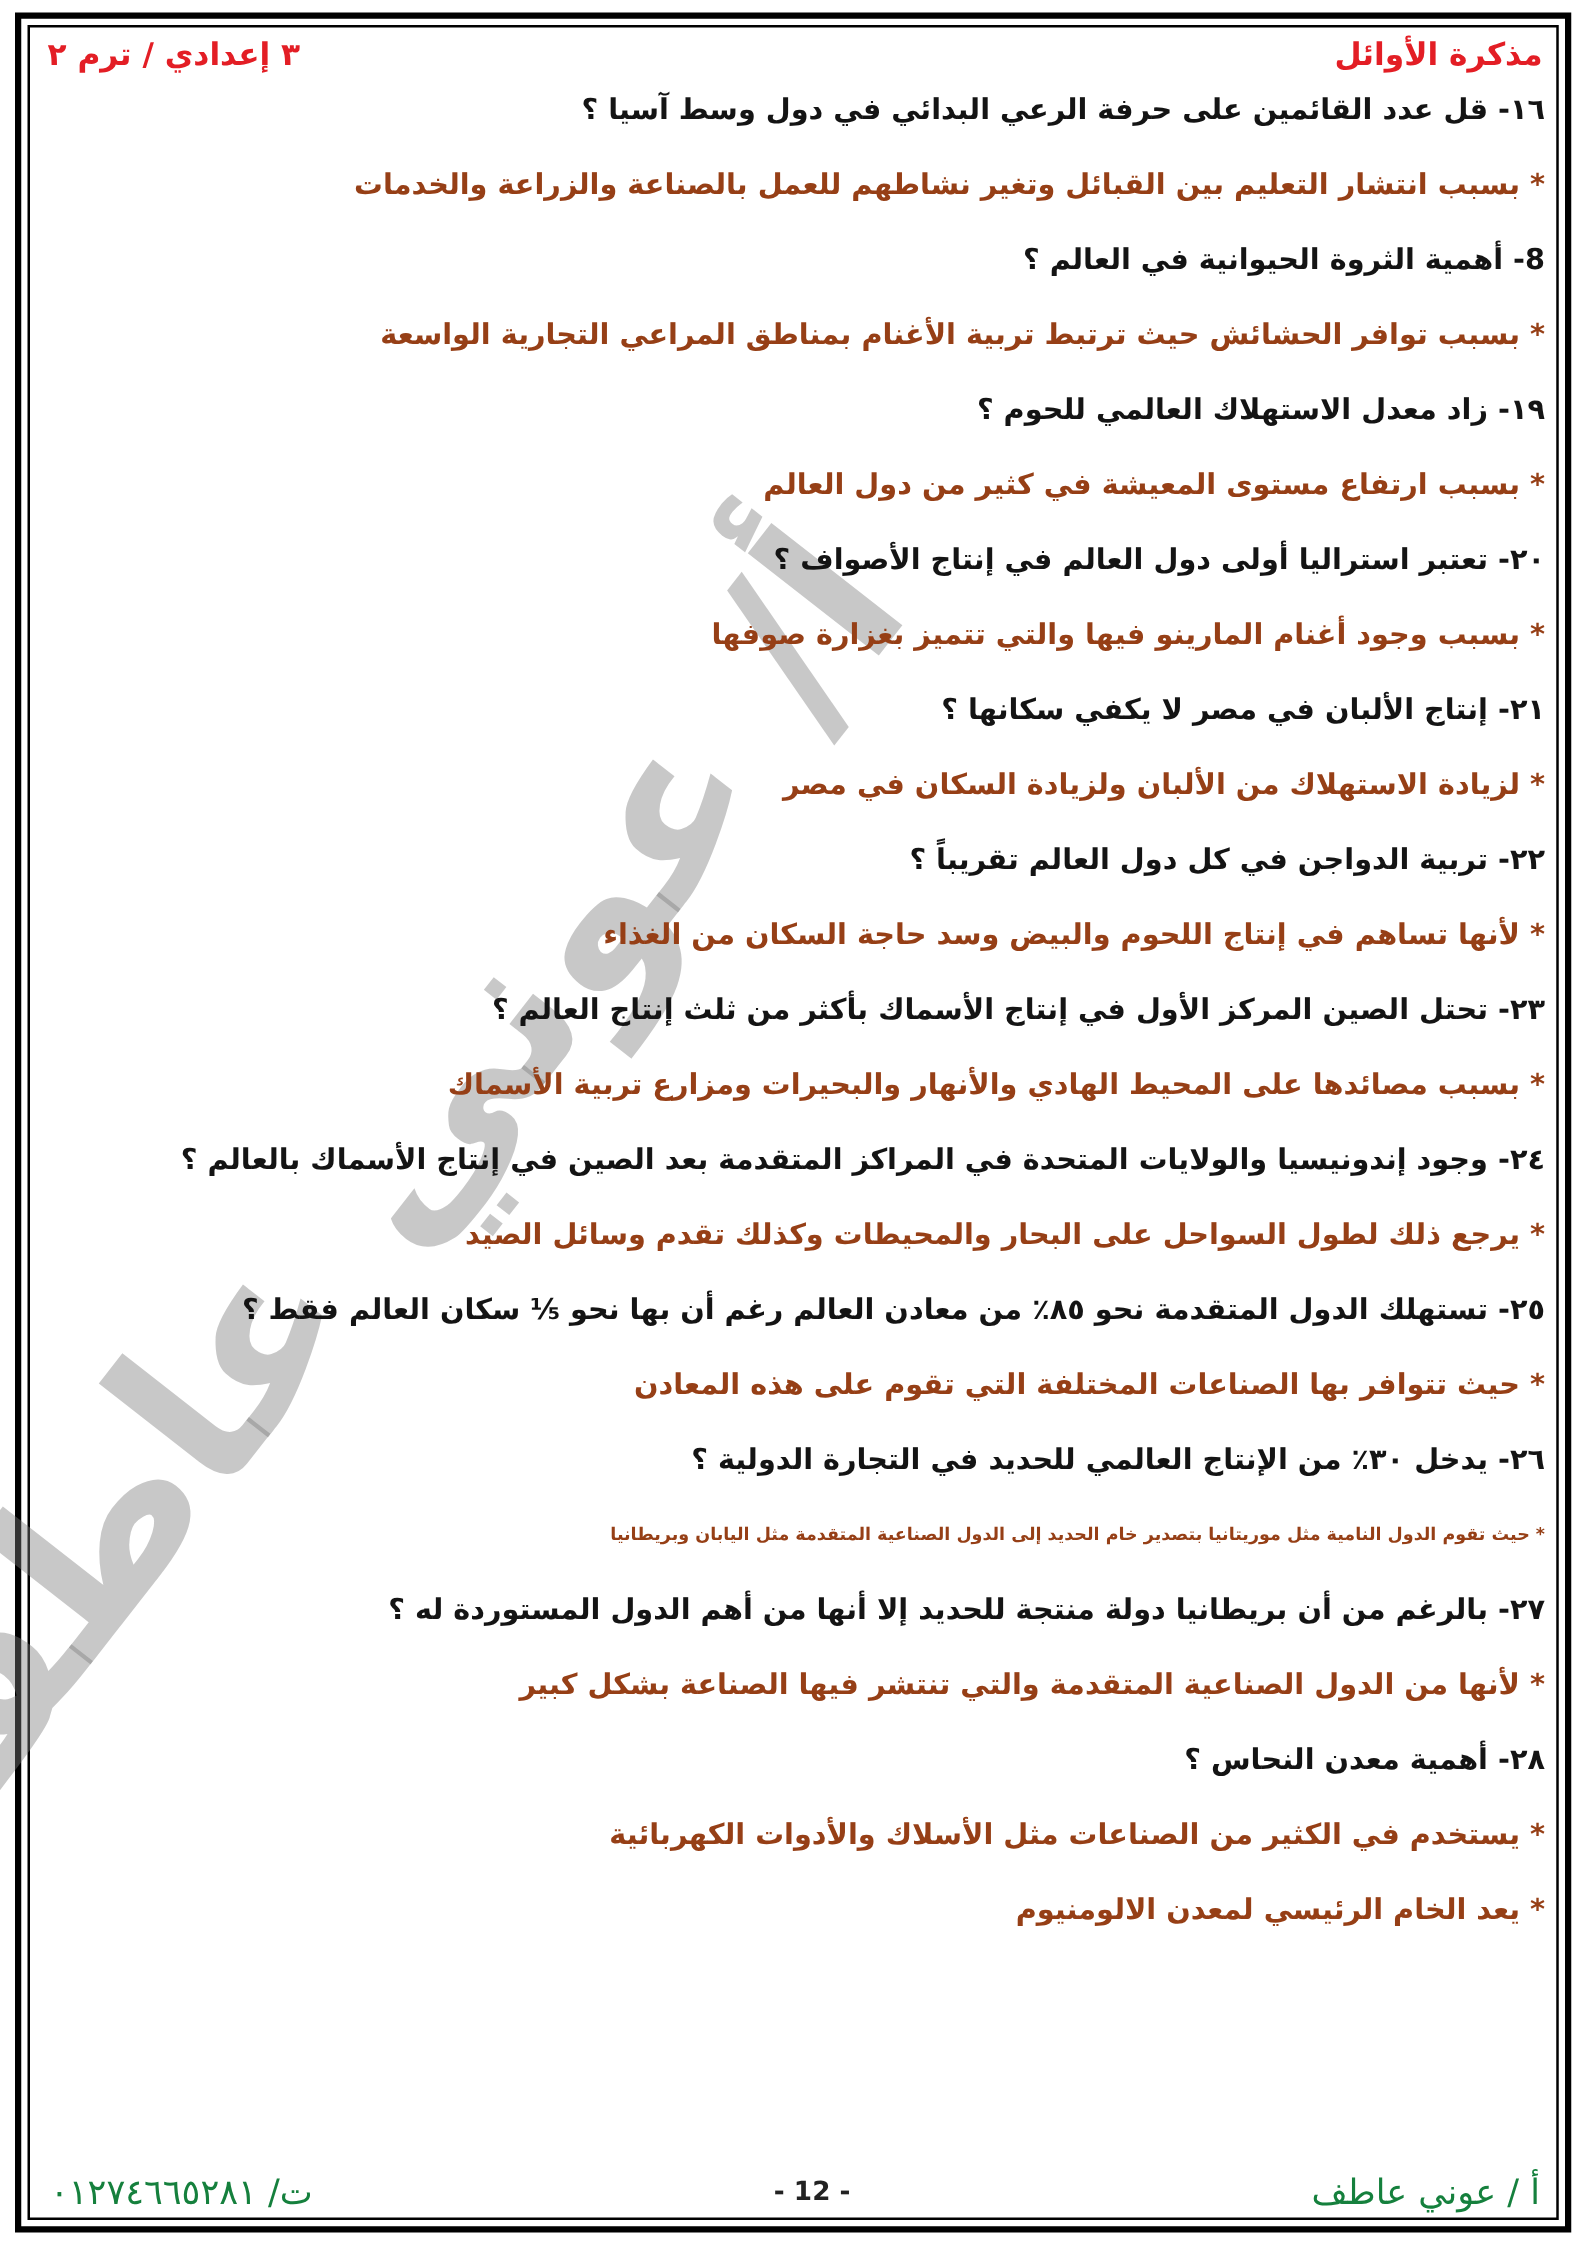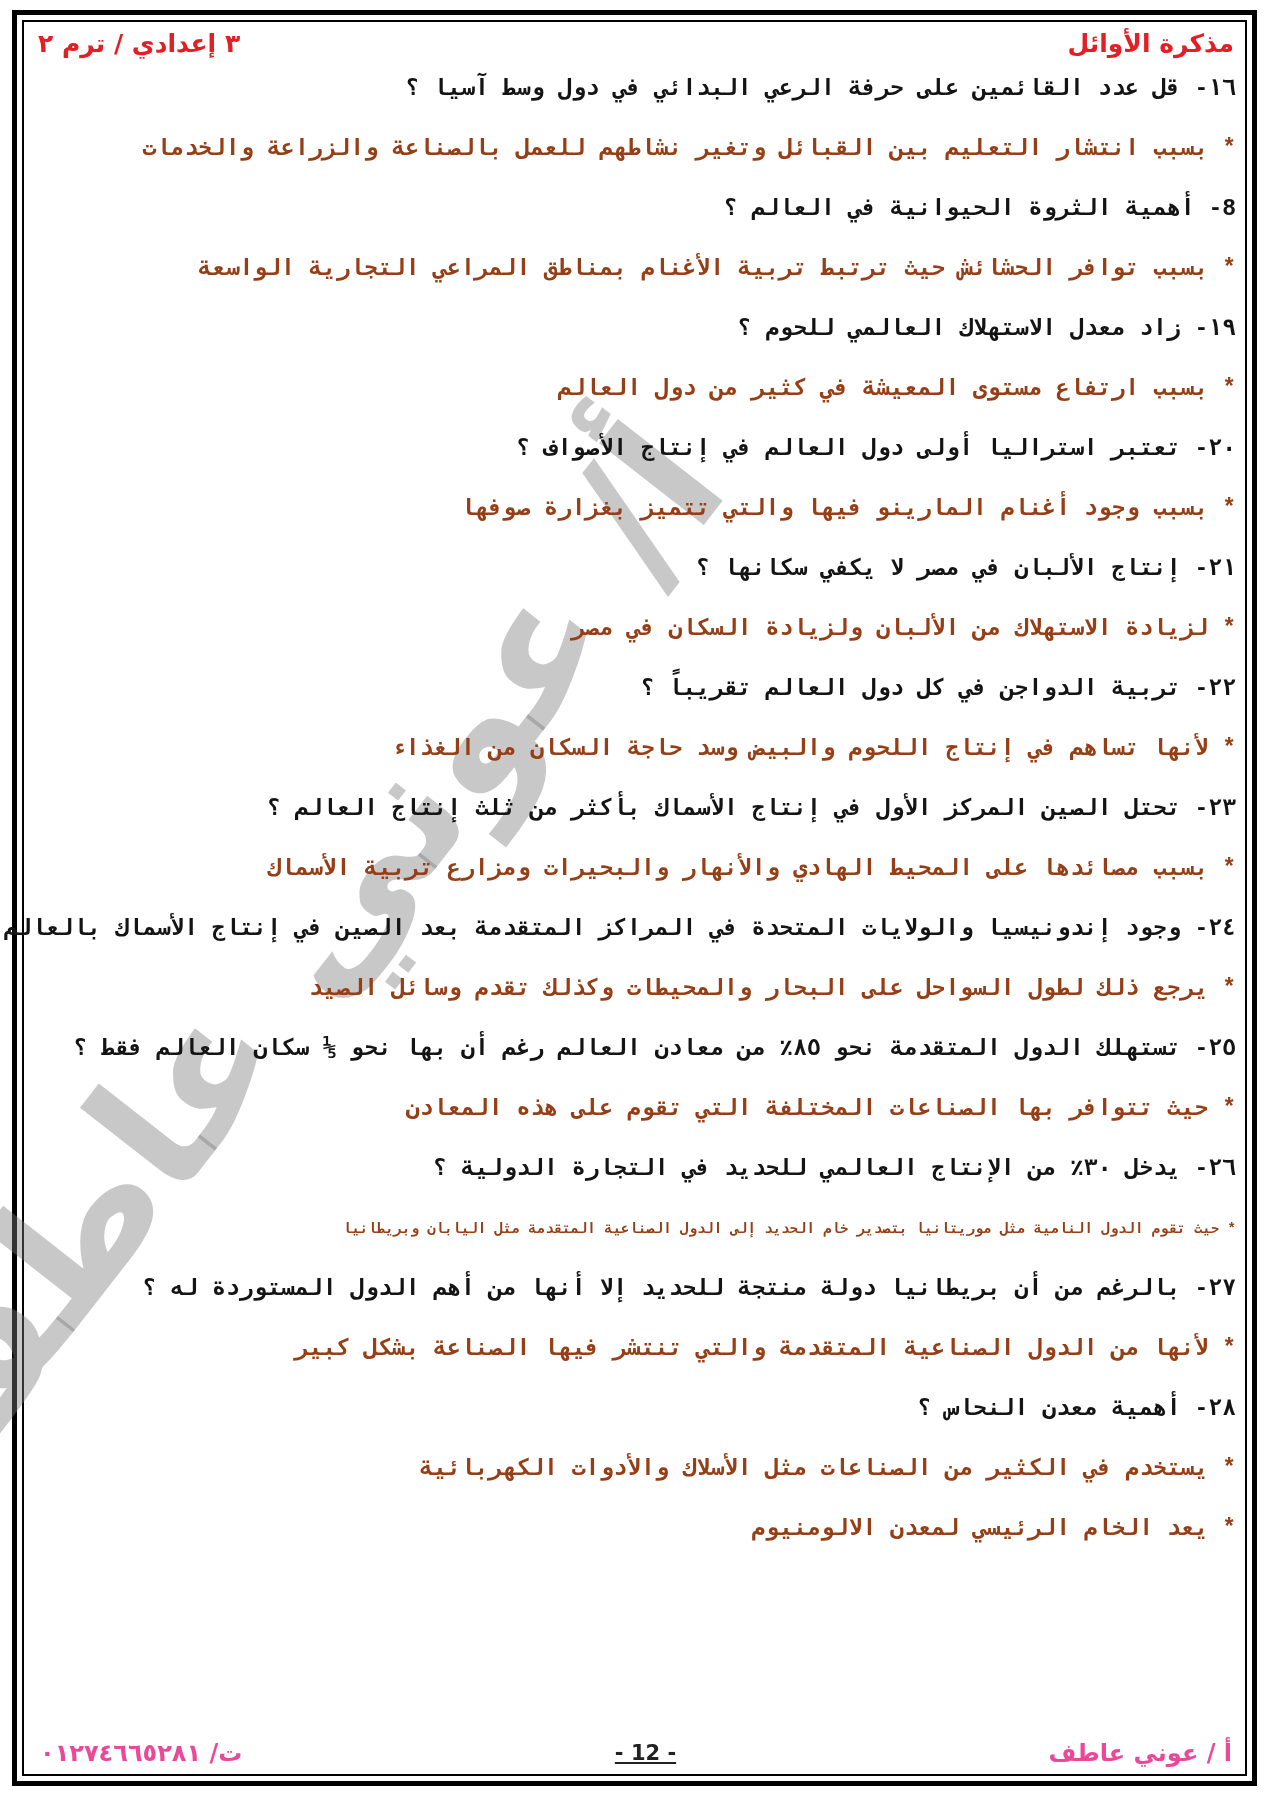--- a/index.html
+++ b/index.html
@@ -25,36 +25,36 @@
     letter-spacing:2px;
   }
   
   .header{
     position:absolute;top:26px;left:38px;right:38px;height:34px;z-index:2;
     display:flex;justify-content:space-between;align-items:center;direction:rtl;
   }
   .header .red{color:#e31e25;font-weight:bold;font-size:25px;white-space:nowrap;}
   
   .content{
-    position:absolute;top:58px;right:36px;left:36px;z-index:2;direction:rtl;font-family:Liberation Mono, monospace;
+    position:absolute;top:58px;right:36px;left:36px;z-index:2;direction:rtl;
   }
   .line{
     height:60px;display:flex;align-items:center;white-space:nowrap;
     font-weight:bold;font-size:23px;
   }
   .q{color:#141414;}
   .a{color:#963f16;}
   .small{font-size:14px;}
   
   .footer{
     position:absolute;bottom:32px;left:40px;right:40px;height:30px;z-index:2;
     display:flex;justify-content:space-between;align-items:center;direction:rtl;
   }
-  .footer .red{color:#ec4899;font-weight:bold;font-size:24px;white-space:nowrap;}
-  .footer .page-num{color:#222;font-size:21px;font-weight:bold;direction:ltr;text-decoration:underline;}
+  .footer .red{color:#15803d;font-weight:normal;font-size:28px;white-space:nowrap;}
+  .footer .page-num{color:#222;font-size:21px;font-weight:bold;direction:ltr;}
 </style>
 </head>
 <body>
 
 <div class="frame-outer"></div>
 <div class="frame-inner"></div>
 
 <div class="watermark">أ/ عوني عاطف</div>
 
 <div class="header">

